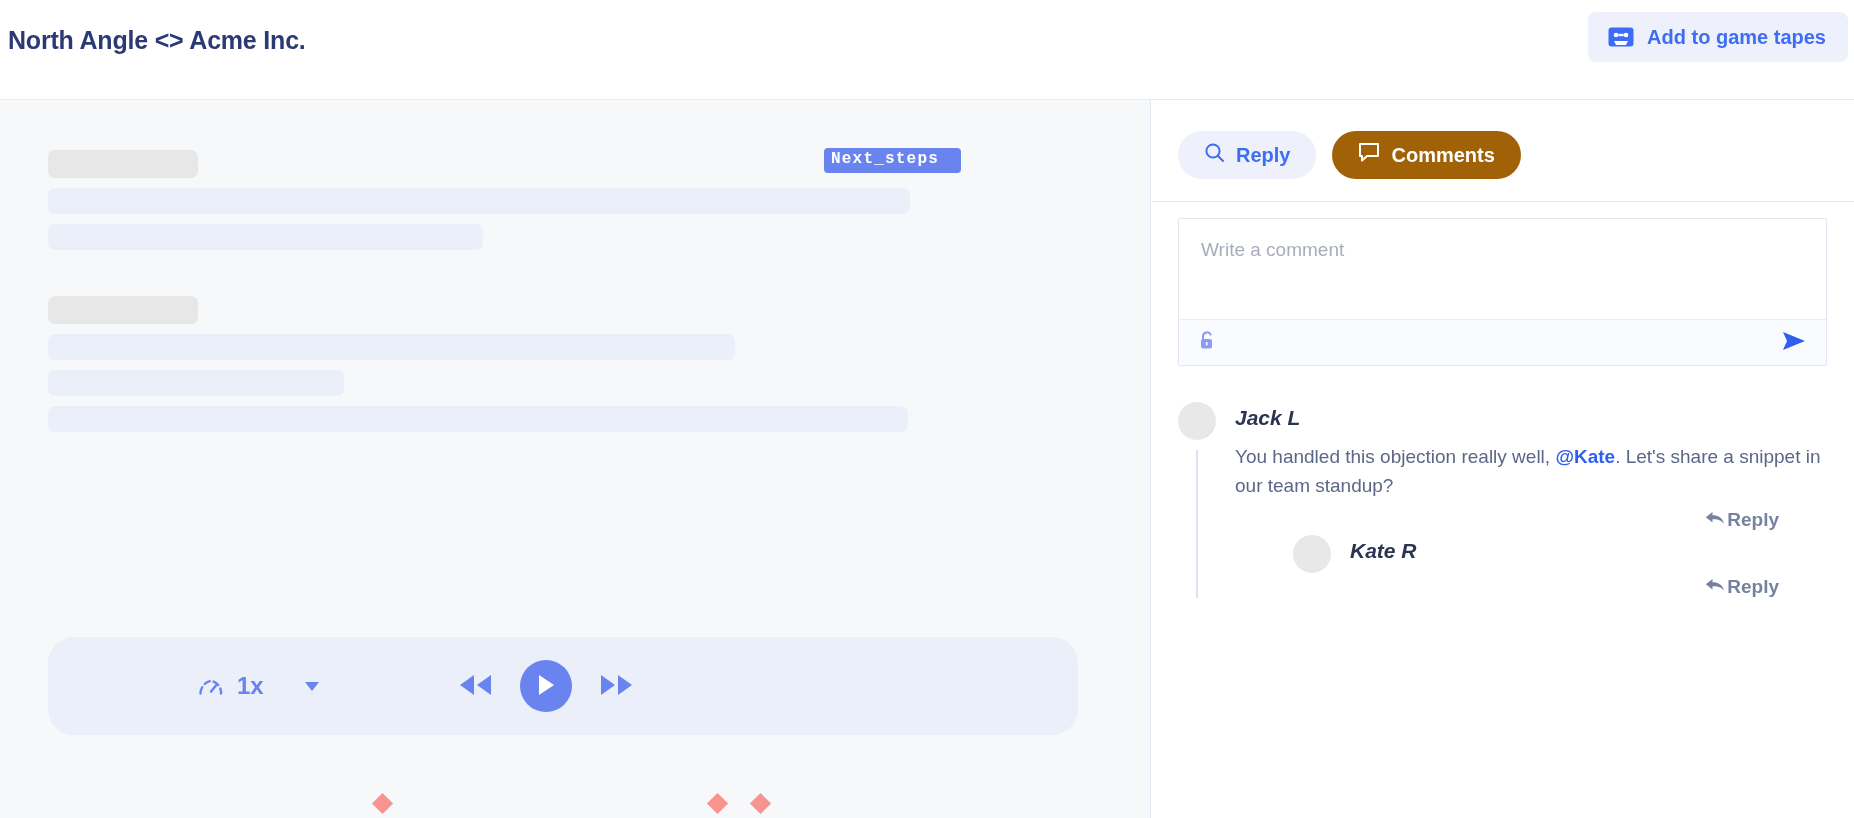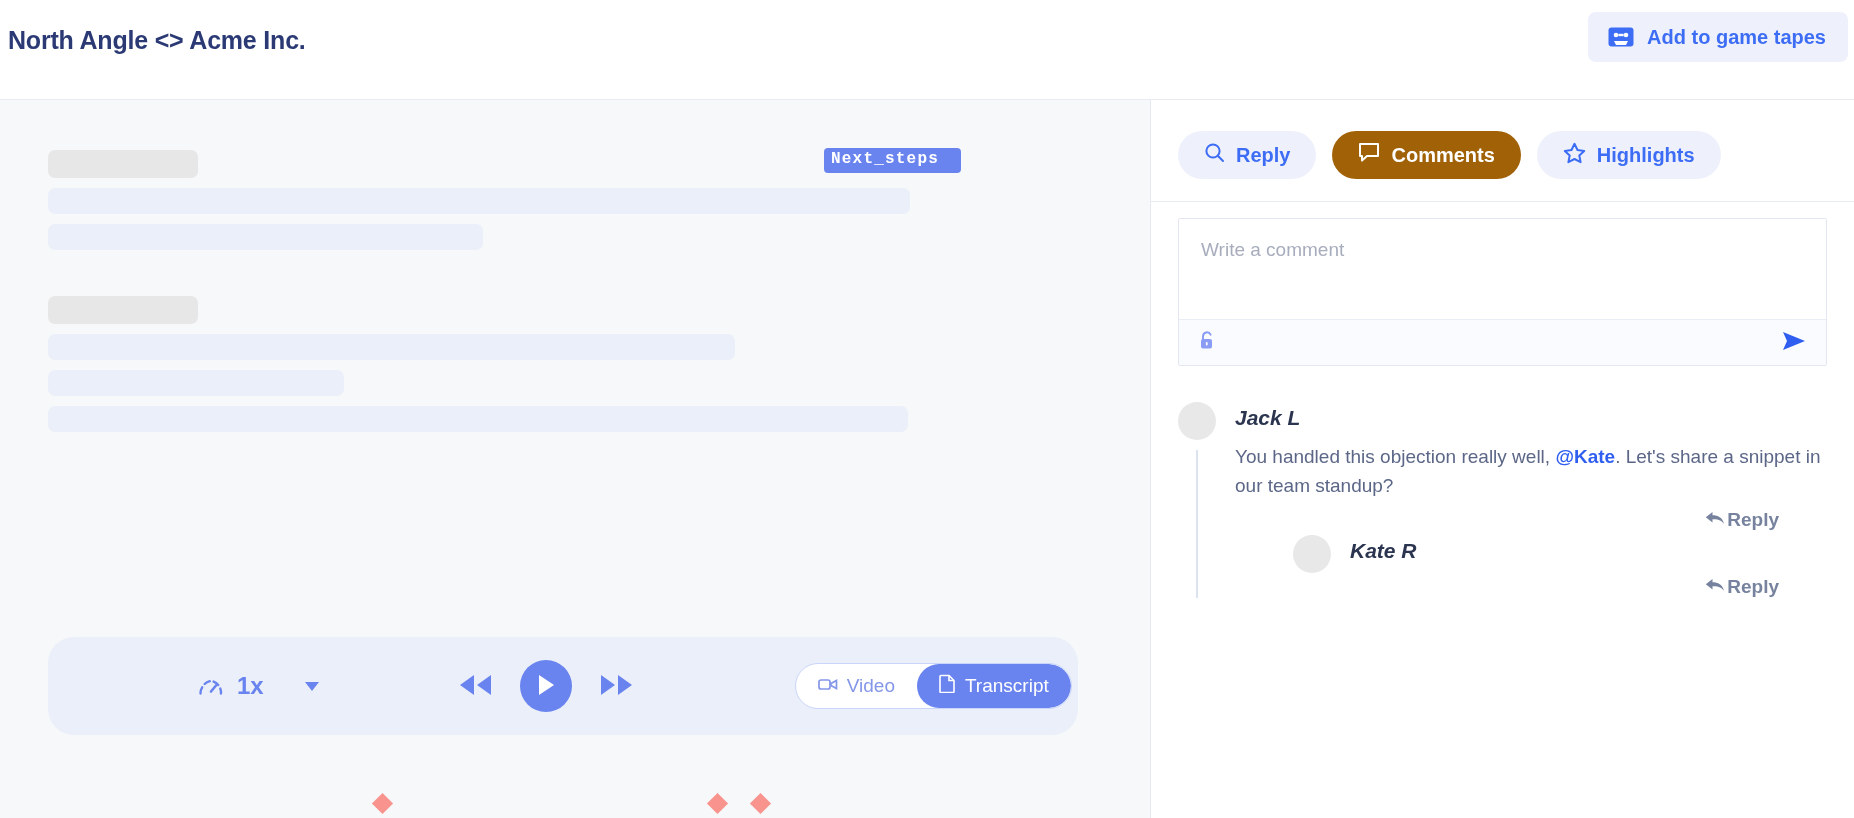--- a/index.html
+++ b/index.html
@@ -386,40 +386,20 @@
         <button class="tp-btn">
           <span>
             <svg width="42" height="26" viewBox="0 0 42 26" fill="#6a84ef">
               <path d="M5 3 L5 23 L19 13 Z"></path>
               <path d="M22 3 L22 23 L36 13 Z"></path>
             </svg>
           </span>
         </button>
       </div>
 
-      <div class="seg-toggle">
-        <button class="seg">
-          <span>
-            <svg width="20" height="15" viewBox="0 0 20 15" fill="none" stroke="#8496e8" stroke-width="1.7">
-              <rect x="1" y="3" width="11" height="9" rx="2"></rect>
-              <path d="M13 6.5 L18.5 3.5 L18.5 11.5 L13 8.5 Z"></path>
-            </svg>
-          </span>
-          <span>Video</span>
-        </button>
-        <button class="seg active">
-          <span>
-            <svg width="17" height="19" viewBox="0 0 17 19" fill="none" stroke="#ffffff" stroke-width="1.6">
-              <path d="M2 1.5 h8 l5 5 v11 a1 1 0 0 1 -1 1 h-12 a1 1 0 0 1 -1 -1 v-15 a1 1 0 0 1 1 -1 z"></path>
-              <path d="M10 1.5 v5 h5"></path>
-            </svg>
-          </span>
-          <span>Transcript</span>
-        </button>
-      </div>
     </div>
 
     <div class="progress-zone">
       <div class="markers">
         <div class="diamond" style="left:30.8%"></div>
         <div class="diamond" style="left:64.8%"></div>
         <div class="diamond" style="left:69.1%"></div>
       </div>
       <div class="track">
         <div class="track-fill" style="width:49.5%"></div>
@@ -442,28 +422,20 @@
 
       <button class="tab active">
         <span>
           <svg width="22" height="21" viewBox="0 0 22 21" fill="none" stroke="#ffffff" stroke-width="2" stroke-linejoin="round">
             <path d="M2 2 h18 v12 h-11 l-5 4.5 v-4.5 h-2 z"></path>
           </svg>
         </span>
         <span>Comments</span>
       </button>
 
-      <button class="tab">
-        <span>
-          <svg width="23" height="22" viewBox="0 0 23 22" fill="none" stroke="#3d6df5" stroke-width="2" stroke-linejoin="round">
-            <path d="M11.5 1.8 L14.5 8 L21.2 8.9 L16.3 13.5 L17.6 20.2 L11.5 17 L5.4 20.2 L6.7 13.5 L1.8 8.9 L8.5 8 Z"></path>
-          </svg>
-        </span>
-        <span>Highlights</span>
-      </button>
     </div>
 
     <div class="tabs-divider"></div>
 
     <div class="composer">
       <textarea class="composer-input" placeholder="Write a comment" style=""></textarea>
       <div class="composer-foot">
         <button class="icon-btn">
           <span>
             <svg width="19" height="22" viewBox="0 0 19 22" fill="none">

